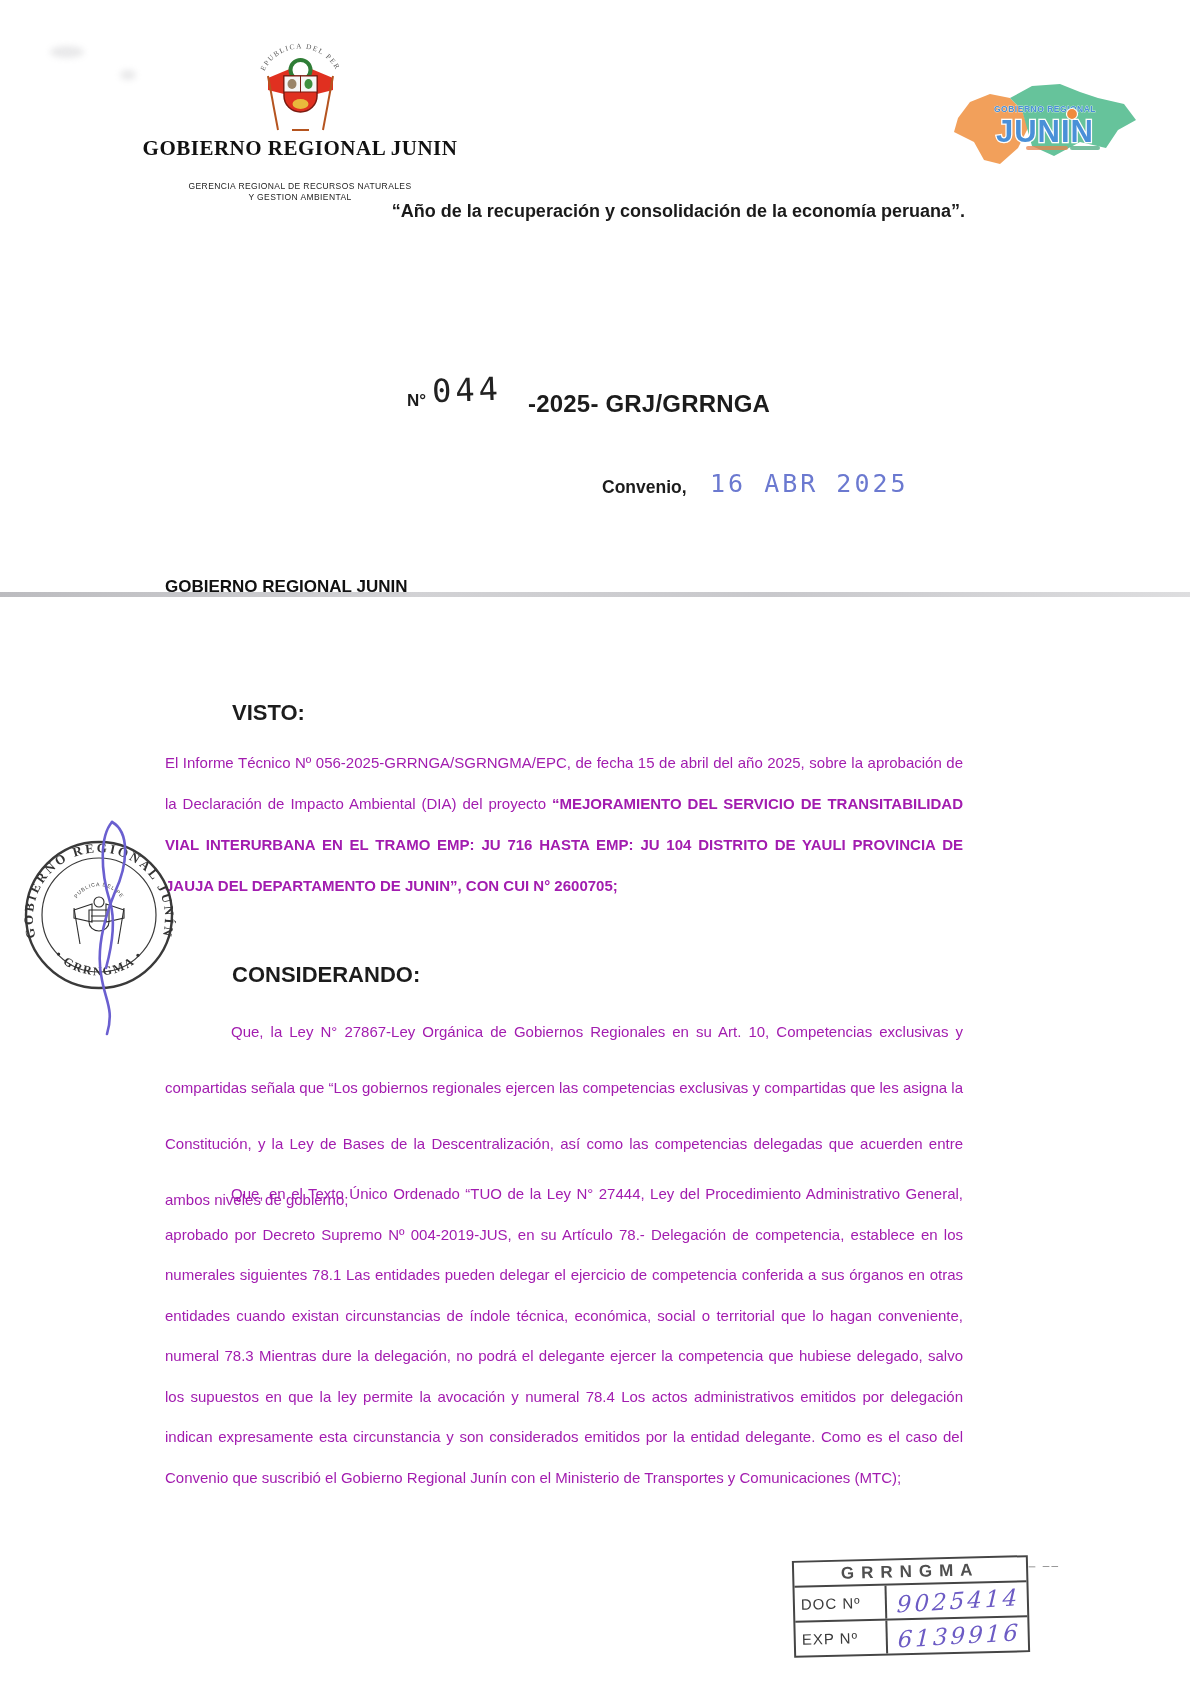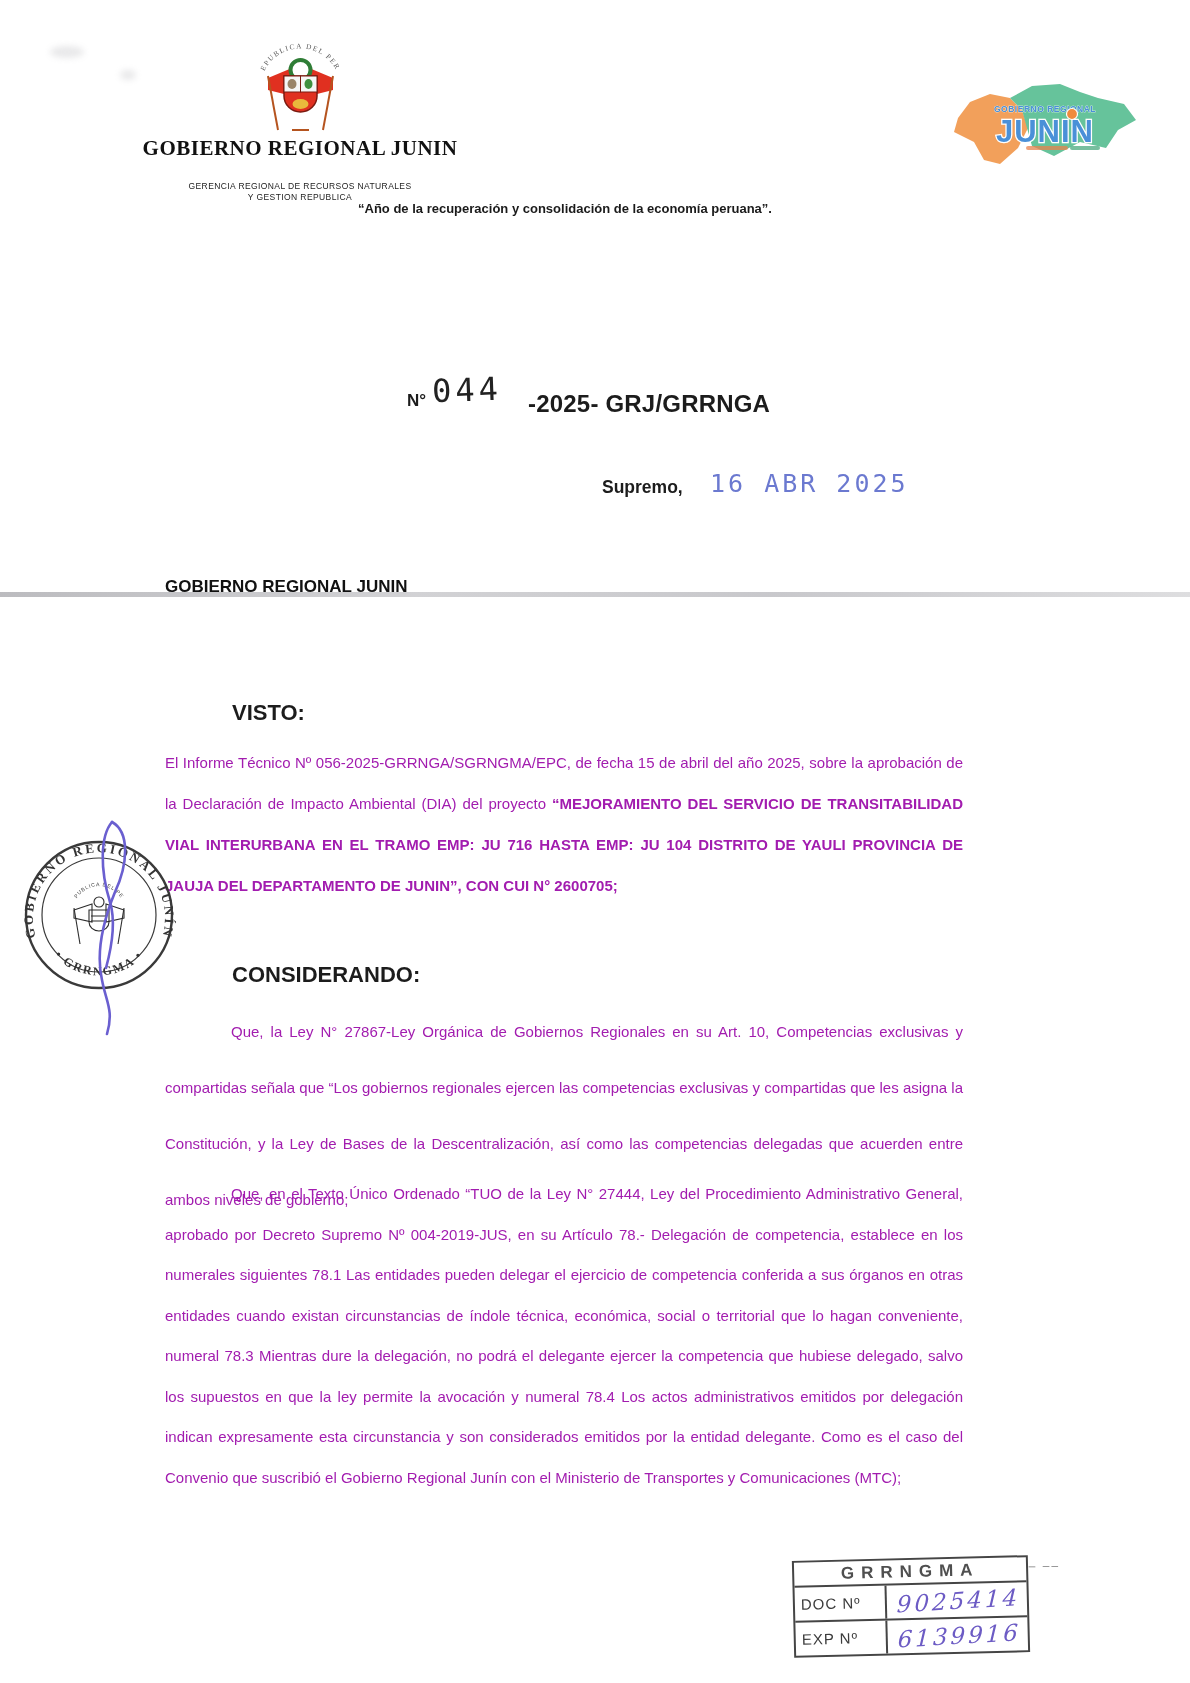--- a/index.html
+++ b/index.html
@@ -8,21 +8,21 @@
     font-family:"Liberation Sans",sans-serif;color:#1c1c1c;overflow:hidden;
     margin:0 auto;
   }
   .abs{position:absolute;}
   .smudge{position:absolute;background:#9a9aa0;filter:blur(3px);opacity:.22;border-radius:50%;}
 
   
   .org-block{left:130px;top:136px;width:340px;text-align:center;}
   .org-name{font-family:"Liberation Serif",serif;font-weight:bold;font-size:21px;letter-spacing:.5px;color:#111;}
   .org-dept{font-size:8.5px;letter-spacing:.4px;color:#222;line-height:11px;margin-top:20px;}
-  .slogan{left:165px;top:201px;width:800px;text-align:center;font-weight:bold;font-size:13px;color:#1a1a1a;}
+  .slogan{left:165px;top:201px;width:800px;text-align:right;font-weight:bold;font-size:18px;color:#1a1a1a;}
 
   
   .title{left:165px;top:256px;width:800px;text-align:center;font-weight:bold;font-size:19px;line-height:46px;color:#111;}
 
   
   .num-prefix{left:407px;top:391px;font-weight:bold;font-size:17px;}
   .num-stamp{left:432px;top:371px;font-family:"DejaVu Sans Mono",monospace;font-size:32px;letter-spacing:4px;color:#222;transform:rotate(-2deg);}
   .num-suffix{left:528px;top:390px;font-weight:bold;font-size:24px;letter-spacing:.2px;}
 
   
@@ -85,21 +85,21 @@
     <ellipse cx="44" cy="46" rx="4.5" ry="5" fill="#9a8468"></ellipse>
     <ellipse cx="60.5" cy="46" rx="4" ry="5" fill="#3f8f3f"></ellipse>
     <ellipse cx="52.5" cy="66" rx="8" ry="5" fill="#e9b93c"></ellipse>
     <path d="M44 92 h17" stroke="#b5541f" stroke-width="2"></path>
   </svg>
 
   <div class="abs org-block">
     <div class="org-name">GOBIERNO REGIONAL JUNIN</div>
     <div class="org-dept">
       <div>GERENCIA REGIONAL DE RECURSOS NATURALES</div>
-      <div>Y GESTION REPUBLICA</div>
+      <div>Y GESTION AMBIENTAL</div>
     </div>
   </div>
 
   <svg class="abs" style="left:948px;top:76px;" width="195" height="98" viewBox="0 0 195 98">
     <path d="M10 42 L22 26 L42 18 L62 22 L74 34 L80 52 L70 72 L52 88 L36 84 L26 66 L6 56 Z" fill="#f2a05b"></path>
     <path d="M62 22 L84 10 L112 8 L132 16 L150 22 L176 28 L188 44 L170 54 L158 72 L132 66 L106 80 L84 70 L74 34 Z" fill="#66c39b"></path>
     <text x="97" y="36" text-anchor="middle" font-size="8.5" font-weight="bold" fill="#4a90d8" stroke="#ffffff" stroke-width="0.5" paint-order="stroke" letter-spacing="0.5">GOBIERNO REGIONAL</text>
     <text x="97" y="66" text-anchor="middle" font-size="31" font-weight="bold" fill="#4a90d8" stroke="#ffffff" stroke-width="2.5" paint-order="stroke" letter-spacing="1">JUNIN</text>
     <circle cx="124" cy="38" r="5.5" fill="#f08a3c" stroke="#ffffff" stroke-width="1.2"></circle>
     <rect x="78" y="70" width="42" height="4" rx="2" fill="#e8834d" opacity="0.75"></rect>
@@ -108,21 +108,21 @@
 
   <div class="abs slogan">“Año de la recuperación y consolidación de la economía peruana”.</div>
 
   <div class="abs title">
   </div>
 
   <div class="abs num-prefix">N°</div>
   <div class="abs num-stamp">044</div>
   <div class="abs num-suffix">-2025- GRJ/GRRNGA</div>
 
-  <div class="abs city">Supremo,</div>
+  <div class="abs city">Convenio,</div>
   <div class="abs date-stamp">16 ABR 2025</div>
 
   <div class="abs issuer">
     <div>GOBIERNO REGIONAL JUNIN</div>
   </div>
   <div class="abs gray-band"></div>
 
   <div class="abs h-inline visto-h">VISTO:</div>
   <div class="abs para visto-p"><span>El Informe Técnico Nº 056-2025-GRRNGA/SGRNGMA/EPC, de fecha 15 de abril del año 2025, sobre la aprobación de la Declaración de Impacto Ambiental (DIA) del proyecto </span><span class="b">“MEJORAMIENTO DEL SERVICIO DE TRANSITABILIDAD VIAL INTERURBANA EN EL TRAMO EMP: JU 716 HASTA EMP: JU 104 DISTRITO DE YAULI PROVINCIA DE JAUJA DEL DEPARTAMENTO DE JUNIN”, CON CUI N° 2600705;</span></div>
 

